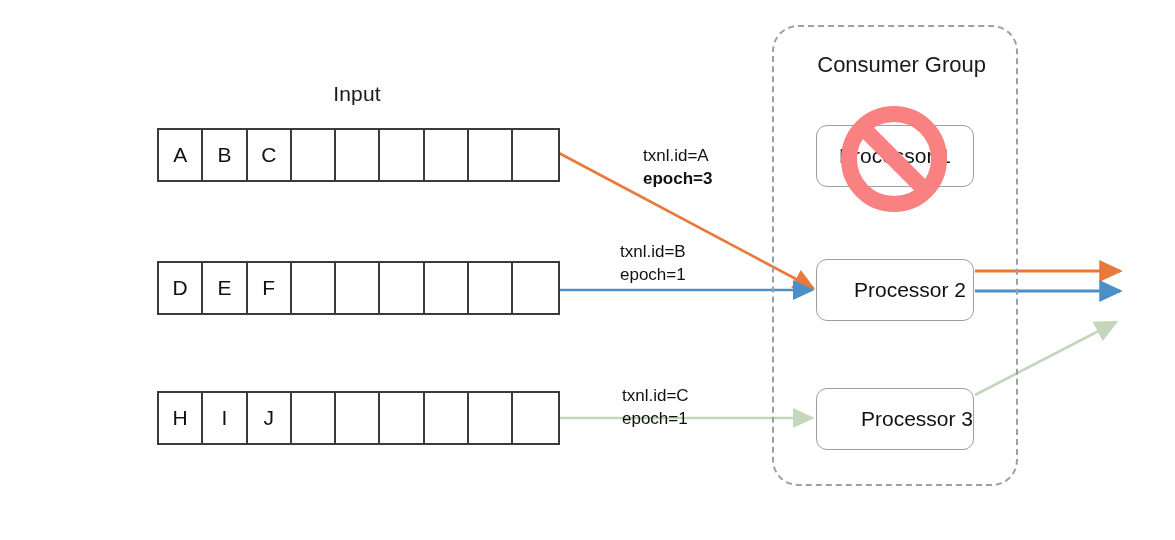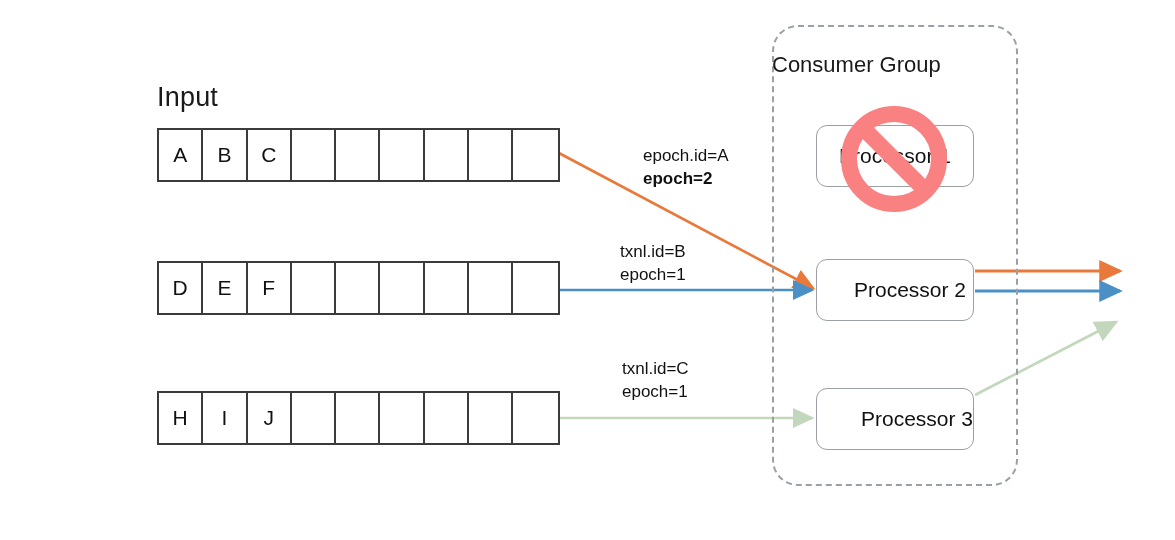--- a/index.html
+++ b/index.html
@@ -25,21 +25,22 @@
     width: 1175px;
     height: 540px;
   }
 
   
   .input-title {
     position: absolute;
     left: 157px;
     top: 82px;
     width: 400px;
-    font-size: 27px;
+    text-align: center;
+    font-size: 21px;
     color: #1a1a1a;
     letter-spacing: 0.2px;
   }
 
   
   .partition-row {
     position: absolute;
     display: flex;
     left: 157px;
     height: 54px;
@@ -70,40 +71,40 @@
   .arrow-label {
     position: absolute;
     font-size: 17px;
     color: #111111;
     line-height: 23px;
     white-space: nowrap;
   }
   .arrow-label .ln-bold { font-weight: bold; }
   .label-a { left: 643px; top: 144px; }
   .label-b { left: 620px; top: 240px; }
-  .label-c { left: 622px; top: 357px; }
+  .label-c { left: 622px; top: 384px; }
 
   
   .consumer-group {
     position: absolute;
     left: 772px;
     top: 25px;
     width: 246px;
     height: 461px;
     box-sizing: border-box;
     border: 2px dashed #9aa0a6;
     border-radius: 26px;
     background: transparent;
   }
   .consumer-group-title {
     position: absolute;
-    left: 772px;
+    left: 740px;
     top: 52px;
     width: 246px;
-    text-align: left;
+    text-align: right;
     font-size: 22px;
     color: #1a1a1a;
   }
 
   
   .processor {
     position: absolute;
     left: 816px;
     width: 158px;
     height: 62px;
@@ -193,22 +194,22 @@
     <div class="cell">J</div>
     <div class="cell"></div>
     <div class="cell"></div>
     <div class="cell"></div>
     <div class="cell"></div>
     <div class="cell"></div>
     <div class="cell"></div>
   </div>
 
   <div class="arrow-label label-a">
-    <div>epoch.id=A</div>
-    <div class="ln-bold">epoch=2</div>
+    <div>txnl.id=A</div>
+    <div class="ln-bold">epoch=3</div>
   </div>
 
   <div class="arrow-label label-b">
     <div>txnl.id=B</div>
     <div>epoch=1</div>
   </div>
 
   <div class="arrow-label label-c">
     <div>txnl.id=C</div>
     <div>epoch=1</div>

